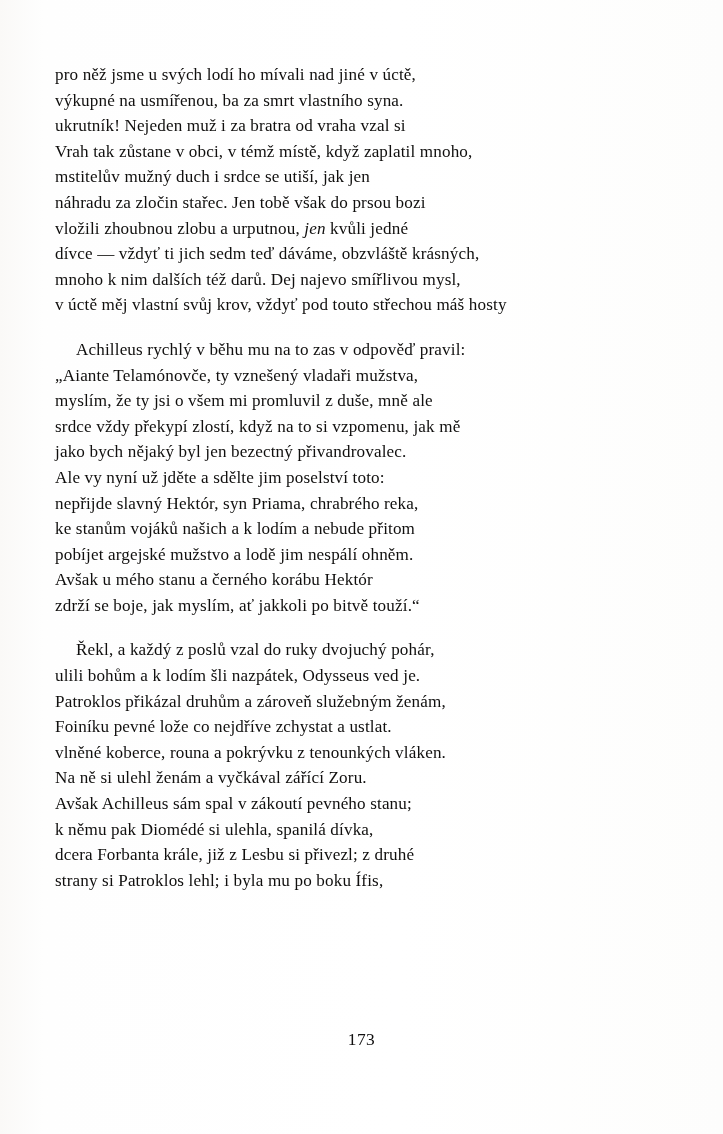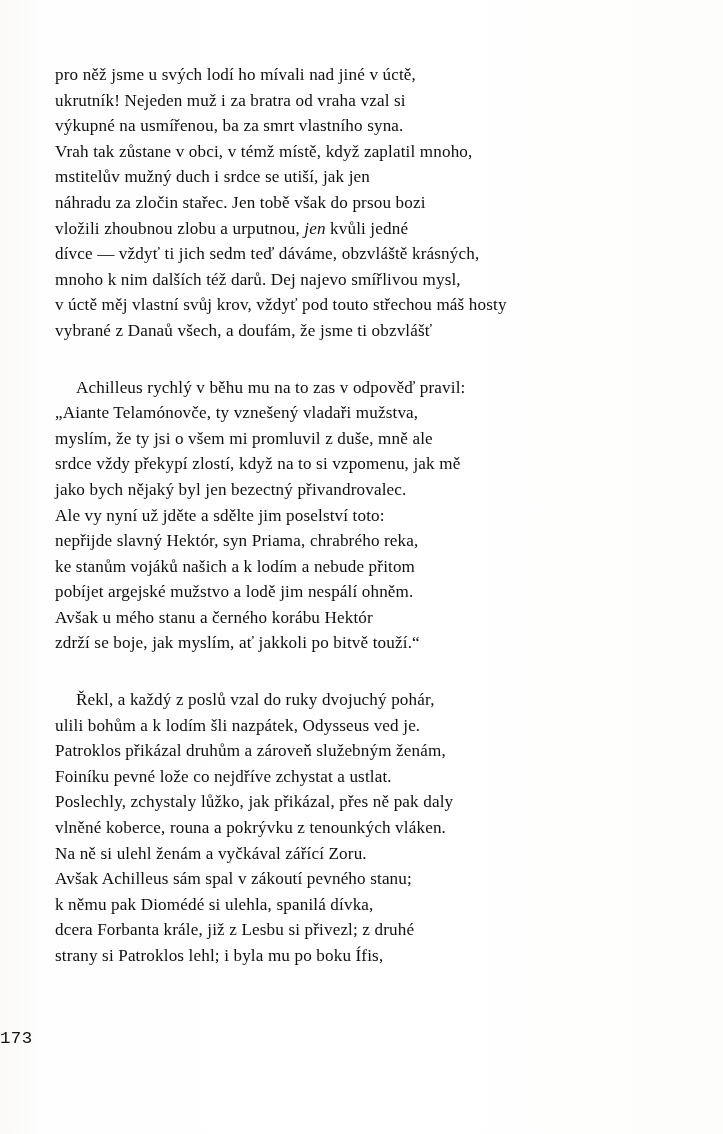--- a/index.html
+++ b/index.html
@@ -33,86 +33,83 @@
     position: absolute;
     left: 55px;
     top: 62px;
     width: 625px;
   }
   .para {
     margin: 0;
     padding: 0;
   }
   .para + .para {
-    margin-top: 31px;
+    margin-top: 19px;
   }
   .line {
     font-size: 17.1px;
     line-height: 25.6px;
     color: #100f0e;
     white-space: pre;
     letter-spacing: 0.15px;
     -webkit-font-smoothing: antialiased;
   }
   .line.indent {
     text-indent: 21px;
   }
   .line em {
   }
   .page-number {
     position: absolute;
     left: 0;
     right: 0;
     top: 1028px;
-    text-align: left;
+    text-align: center;
     font-size: 17.4px;
     line-height: 22px;
     color: #111010;
     letter-spacing: 0.4px;
-    font-family: Liberation Mono, monospace;
   }
 </style>
 </head>
 <body>
 
 <div class="page">
 
   <div class="text-block">
     <div class="para">
         <div class="line">pro něž jsme u svých lodí ho mívali nad jiné v úctě,</div>
+        <div class="line">výkupné na usmířenou, ba za smrt vlastního syna.</div>
         <div class="line">ukrutník! Nejeden muž i za bratra od vraha vzal si</div>
-        <div class="line">výkupné na usmířenou, ba za smrt vlastního syna.</div>
         <div class="line">Vrah tak zůstane v obci, v témž místě, když zaplatil mnoho,</div>
         <div class="line">mstitelův mužný duch i srdce se utiší, jak jen</div>
         <div class="line">náhradu za zločin stařec. Jen tobě však do prsou bozi</div>
         <div class="line">vložili zhoubnou zlobu a urputnou, <em>jen</em> kvůli jedné</div>
         <div class="line">dívce — vždyť ti jich sedm teď dáváme, obzvláště krásných,</div>
         <div class="line">mnoho k nim dalších též darů. Dej najevo smířlivou mysl,</div>
         <div class="line">v úctě měj vlastní svůj krov, vždyť pod touto střechou máš hosty</div>
-        <div class="line">vybrané z Danaů všech, a doufám, že jsme ti obzvlášť</div>
       </div>
     <div class="para">
         <div class="line indent">Achilleus rychlý v běhu mu na to zas v odpověď pravil:</div>
         <div class="line">„Aiante Telamónovče, ty vznešený vladaři mužstva,</div>
         <div class="line">myslím, že ty jsi o všem mi promluvil z duše, mně ale</div>
         <div class="line">srdce vždy překypí zlostí, když na to si vzpomenu, jak mě</div>
         <div class="line">jako bych nějaký byl jen bezectný přivandrovalec.</div>
         <div class="line">Ale vy nyní už jděte a sdělte jim poselství toto:</div>
         <div class="line">nepřijde slavný Hektór, syn Priama, chrabrého reka,</div>
         <div class="line">ke stanům vojáků našich a k lodím a nebude přitom</div>
         <div class="line">pobíjet argejské mužstvo a lodě jim nespálí ohněm.</div>
         <div class="line">Avšak u mého stanu a černého korábu Hektór</div>
         <div class="line">zdrží se boje, jak myslím, ať jakkoli po bitvě touží.“</div>
       </div>
     <div class="para">
         <div class="line indent">Řekl, a každý z poslů vzal do ruky dvojuchý pohár,</div>
         <div class="line">ulili bohům a k lodím šli nazpátek, Odysseus ved je.</div>
         <div class="line">Patroklos přikázal druhům a zároveň služebným ženám,</div>
         <div class="line">Foiníku pevné lože co nejdříve zchystat a ustlat.</div>
-        <div class="line">Poslechly, zchystaly lůžko, jak přikázal, přes ně pak daly</div>
         <div class="line">vlněné koberce, rouna a pokrývku z tenounkých vláken.</div>
         <div class="line">Na ně si ulehl ženám a vyčkával zářící Zoru.</div>
         <div class="line">Avšak Achilleus sám spal v zákoutí pevného stanu;</div>
         <div class="line">k němu pak Diomédé si ulehla, spanilá dívka,</div>
         <div class="line">dcera Forbanta krále, již z Lesbu si přivezl; z druhé</div>
         <div class="line">strany si Patroklos lehl; i byla mu po boku Ífis,</div>
       </div>
   </div>
 
   <div class="page-number">173</div>

